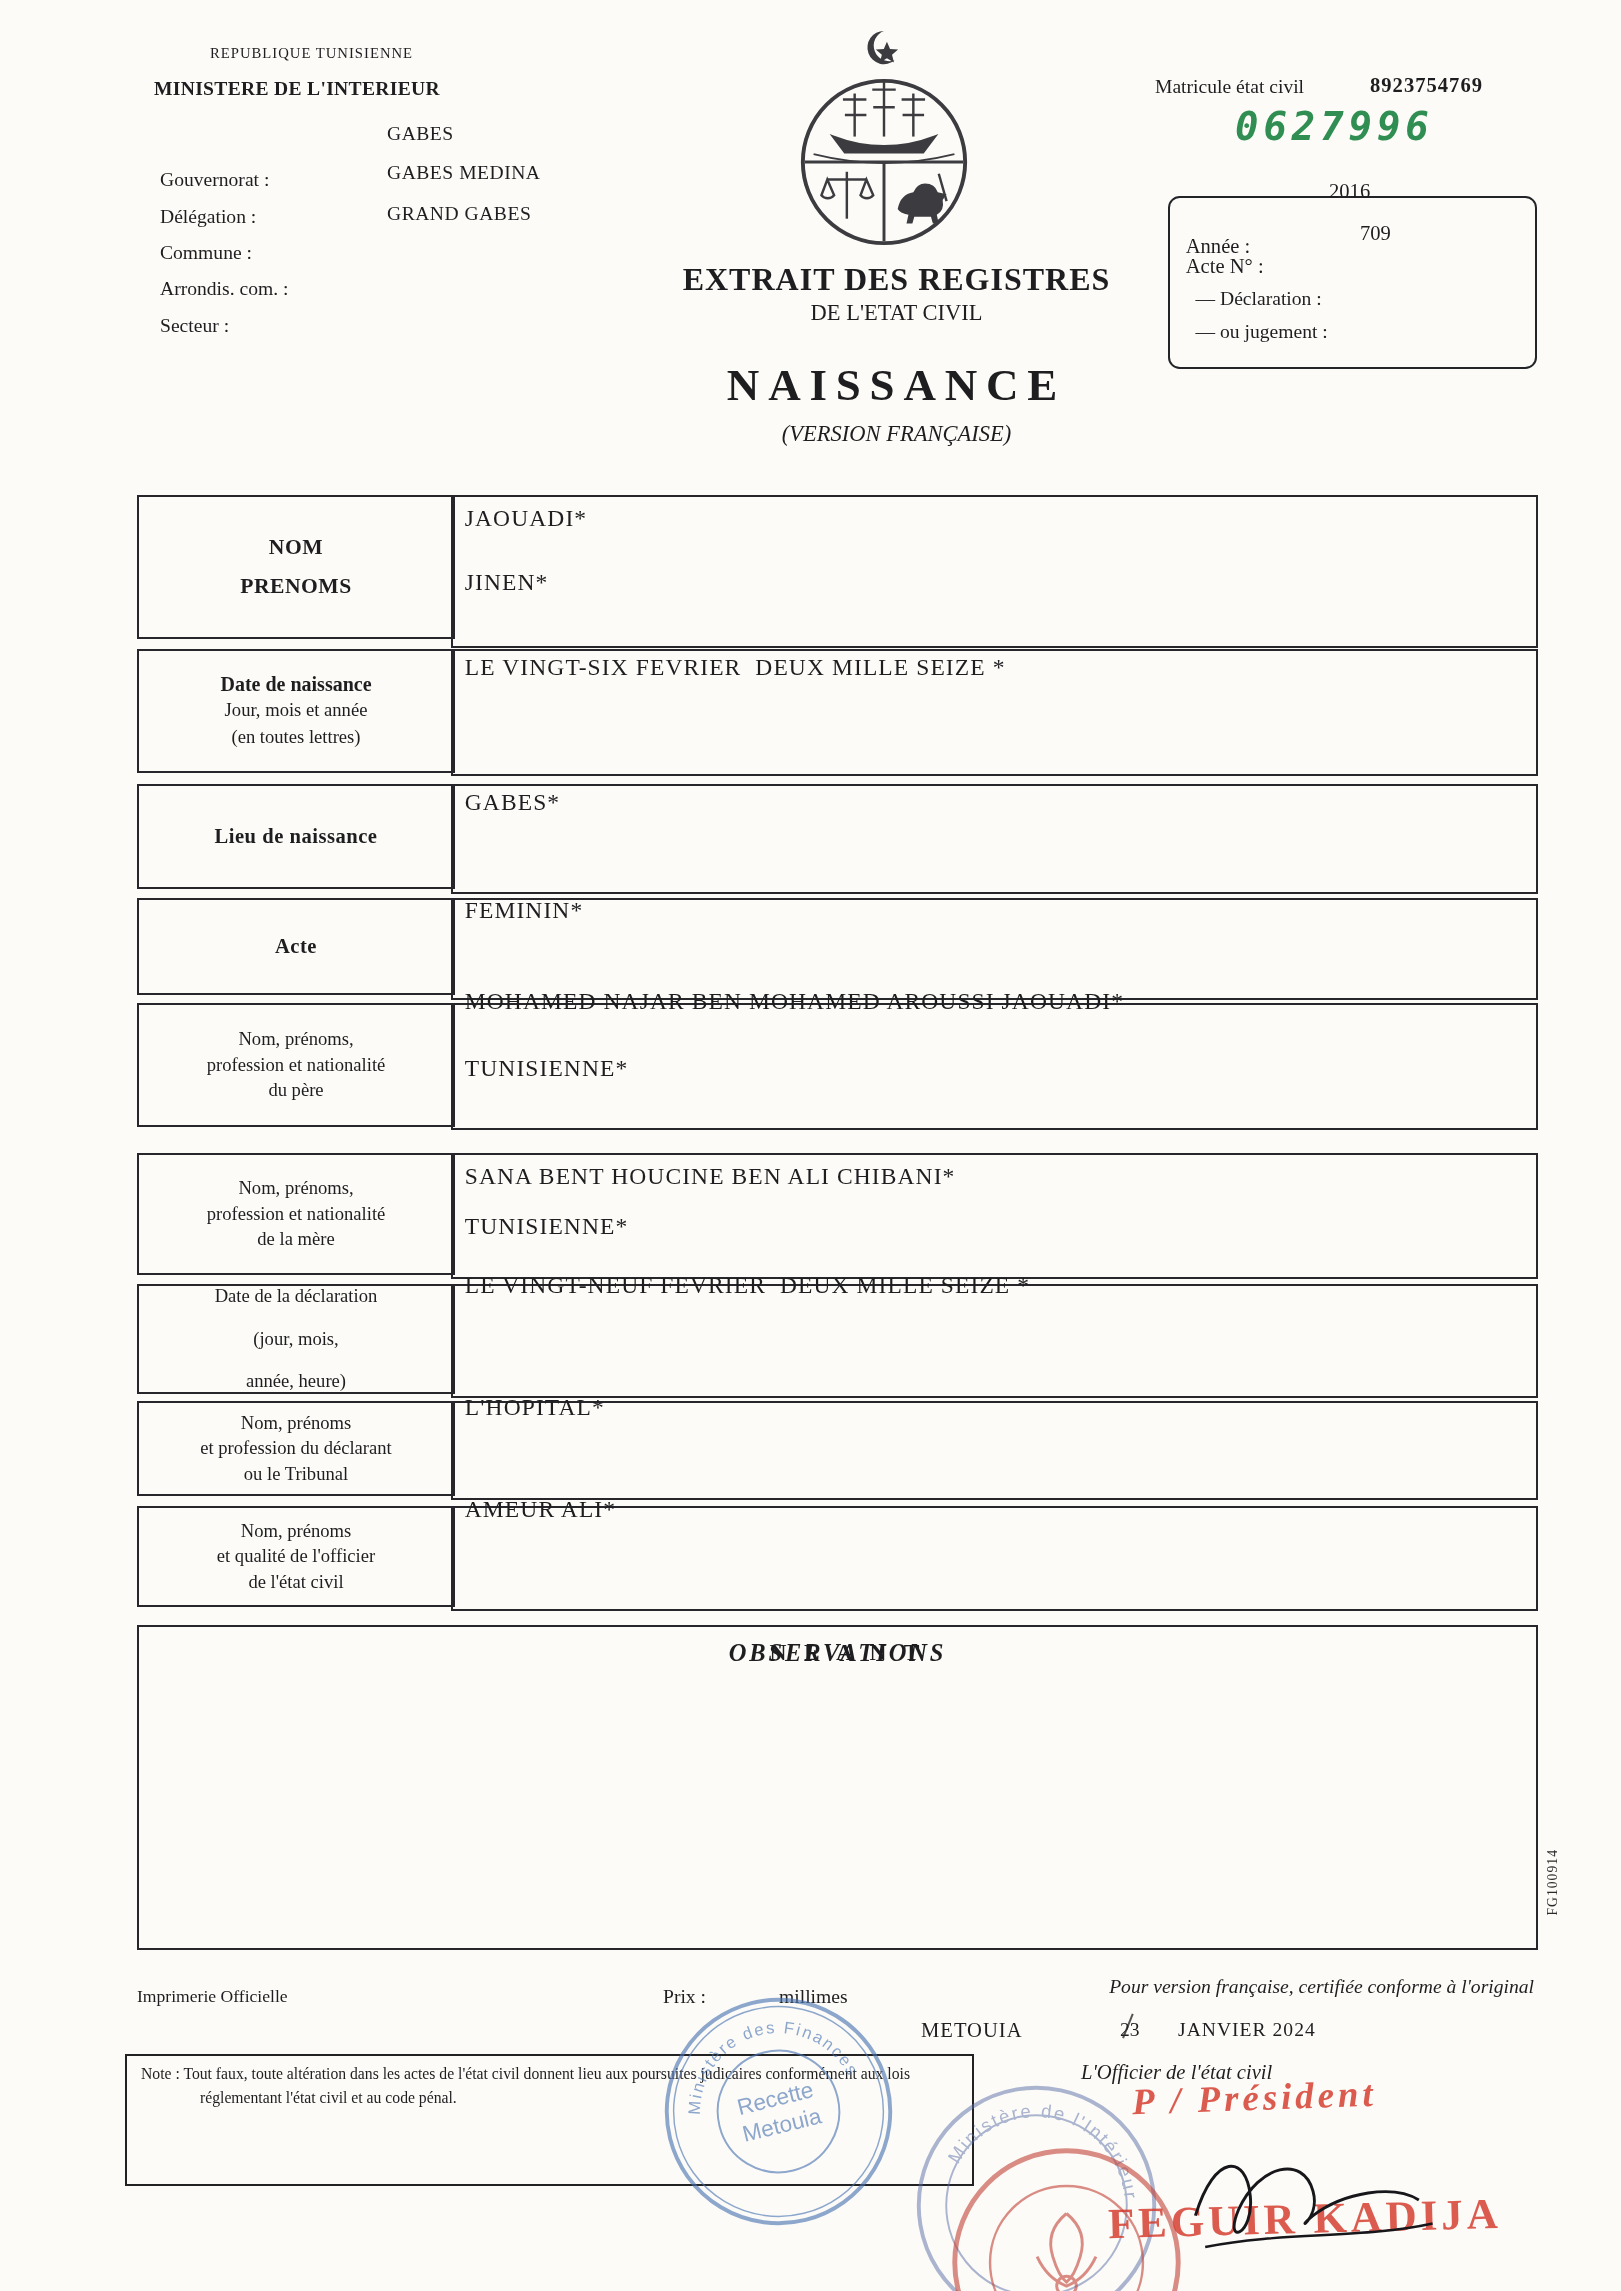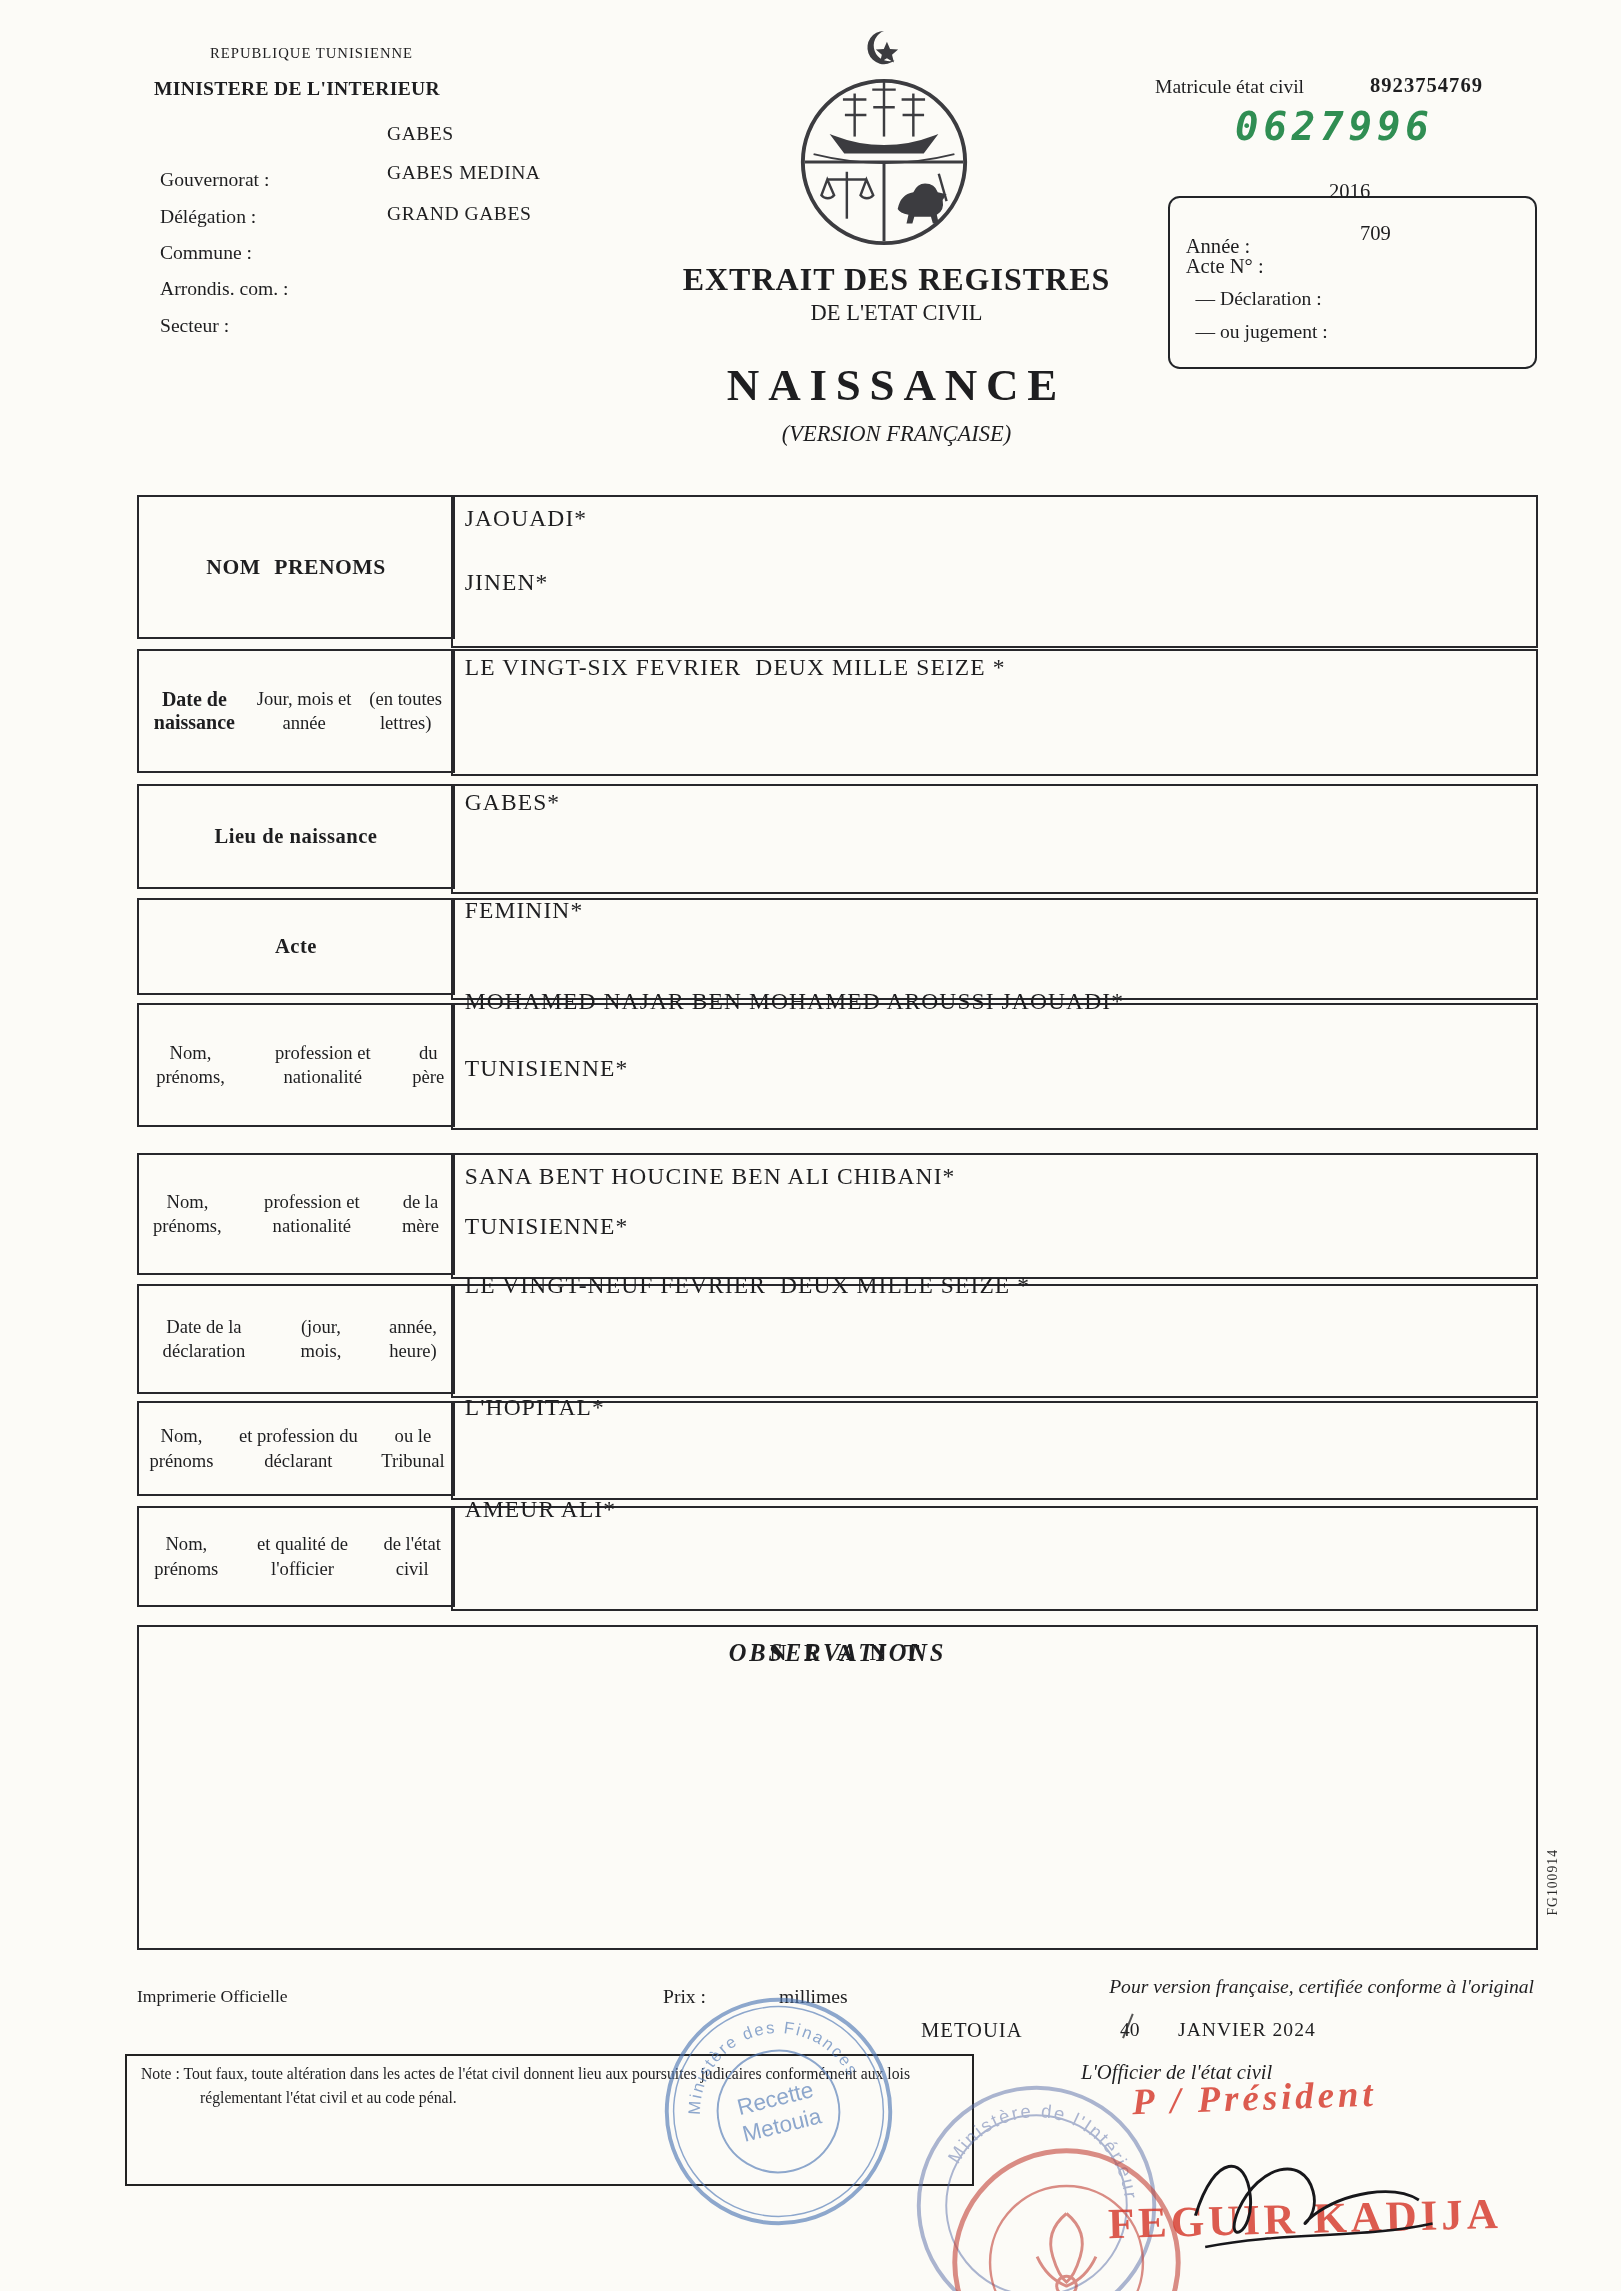--- a/index.html
+++ b/index.html
@@ -1,21 +1,21 @@
 <!DOCTYPE html>
 <html><head>
 <meta charset="utf-8">
 <style>
   html,body{margin:0;padding:0;}
   body{background:#d9d9d9;}
   .page{position:relative;width:1621px;height:2292px;margin:0 auto;background:#fcfbf7;
         font-family:"Liberation Serif",serif;color:#1e1e20;overflow:hidden;}
   .abs{position:absolute;}
   .box{position:absolute;border:2px solid #27272b;}
-  .lbl-cell{left:137px;width:314px;display:flex;flex-direction:row;align-items:center;
+  .lbl-cell{left:137px;width:314px;display:flex;flex-direction:column;align-items:center;
             justify-content:center;text-align:center;border-width:2.5px;}
   .val-cell{left:451px;width:1083px;}
   .lb1{font-weight:bold;font-size:21.6px;letter-spacing:0.5px;}
   .lb1b{font-weight:bold;font-size:20px;}
   .lb2{font-size:18.6px;line-height:24.5px;}
   .vl{font-size:23.5px;letter-spacing:1.1px;margin-left:11.8px;white-space:pre;line-height:29px;}
   .obs-title{position:absolute;top:11.8px;width:100%;text-align:center;font-style:italic;
              font-weight:bold;font-size:24.5px;letter-spacing:2.9px;}
   .obs-neant{position:absolute;top:11.8px;width:100%;text-align:center;font-weight:bold;
              font-size:23.5px;letter-spacing:5.9px;transform:translateX(9.8px);}
@@ -174,21 +174,21 @@
   </div>
 
   <div class="sidecode">FG100914</div>
 
   <div class="abs" style="left:137px;top:1986px;font-size:17.6px;">Imprimerie Officielle</div>
   <div class="abs" style="left:663px;top:1986px;font-size:19.6px;">Prix :</div>
   <div class="abs" style="left:779px;top:1986px;font-size:19.6px;">millimes</div>
   <div class="abs" style="left:970px;width:564px;top:1976px;text-align:right;font-size:19.6px;font-style:italic;">Pour version française, certifiée conforme à l'original</div>
 
   <div class="abs" style="left:921px;top:2019px;font-size:20.6px;letter-spacing:1px;">METOUIA</div>
-  <div class="abs" style="left:1120px;top:2019px;font-size:19.6px;">40</div>
+  <div class="abs" style="left:1120px;top:2019px;font-size:19.6px;">23</div>
   <div class="abs" style="left:1127px;top:2013px;width:2px;height:25.5px;background:#2a2a2a;transform:rotate(22deg);opacity:.8;"></div>
   <div class="abs" style="left:1178px;top:2019px;font-size:19.6px;letter-spacing:1px;">JANVIER 2024</div>
 
   <div class="abs" style="left:1081px;top:2061px;font-size:20.6px;font-weight:normal;font-style:italic;">L'Officier de l'état civil</div>
 
   <div class="abs" style="left:125px;top:2054px;width:760px;height:116px;border:2px solid #222;padding:5.9px 11.8px 5.9px 73px;text-indent:-59px;font-size:15.7px;line-height:1.55;">
     <span>Note : Tout faux, toute altération dans les actes de l'état civil donnent lieu aux poursuites judicaires conformément aux lois réglementant l'état civil et au code pénal.</span>
   </div>
 
   <svg class="stamp" style="left:655px;top:1988px;transform:rotate(-14deg);opacity:.62;" width="247" height="247" viewBox="0 0 252 252">

